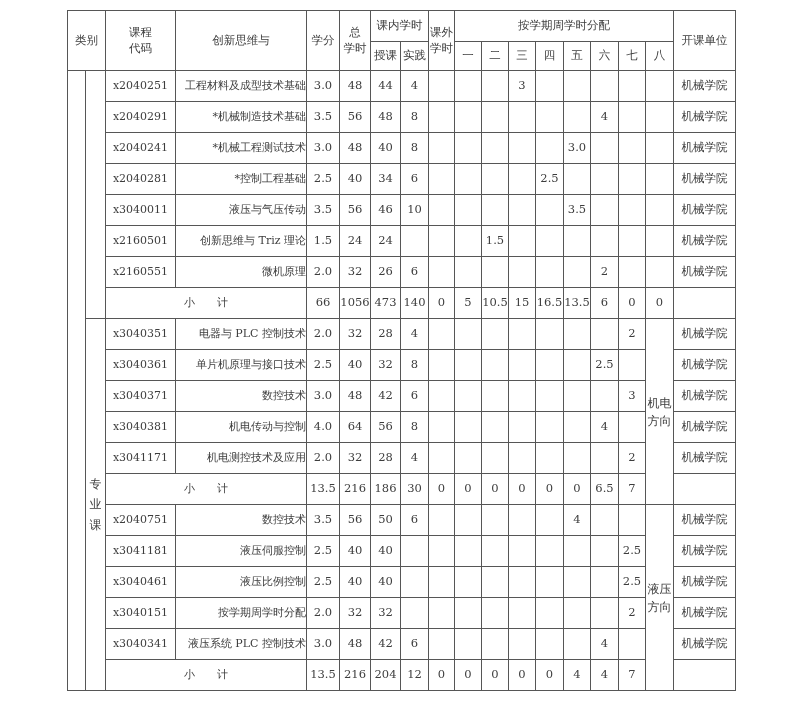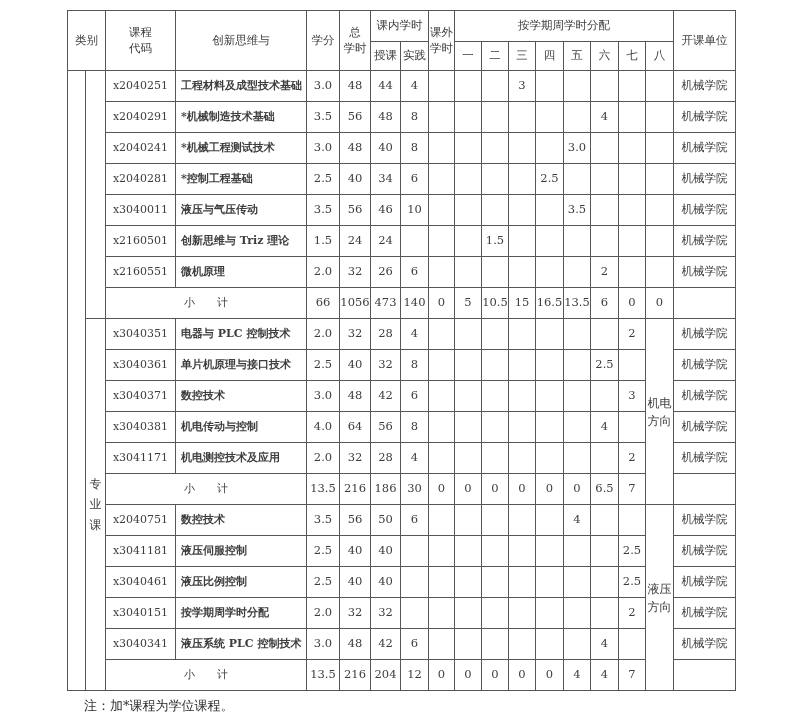--- a/index.html
+++ b/index.html
@@ -22,21 +22,21 @@
     vertical-align:middle;
     padding:0;
     white-space:pre-line;
     overflow:hidden;
     color:#3d3d3d;
     line-height:1.35;
   }
   thead tr.h1 th { height:30px; }
   thead tr.h2 th { height:28px; }
   tbody tr { height:31px; }
-  td.name { text-align:left; padding-left:5px; font-size:11px; white-space:nowrap;font-weight:bold; }
+  td.name { text-align:right; padding-left:5px; font-size:11px; white-space:nowrap; }
   td.code { font-size:11px;margin-left:24px; }
   td.cat  { font-size:12px; line-height:1.7; }
   td.dir  { font-size:12px; line-height:1.5; }
   td.subtotal { font-size:11px; }
   .footnote {
     position:absolute; left:84px; top:697px;
     font-size:13px; color:#2e2e2e;
   }
 </style>
 </head>
@@ -442,14 +442,13 @@
           <td>0</td>
           <td>0</td>
           <td>0</td>
           <td>4</td>
           <td>4</td>
           <td>7</td>
           <td></td>
         </tr>
       </tbody>
   </table>
-  <div class="footnote">注：加*课程为学位课程。</div>
 </div>
 
 </body></html>

